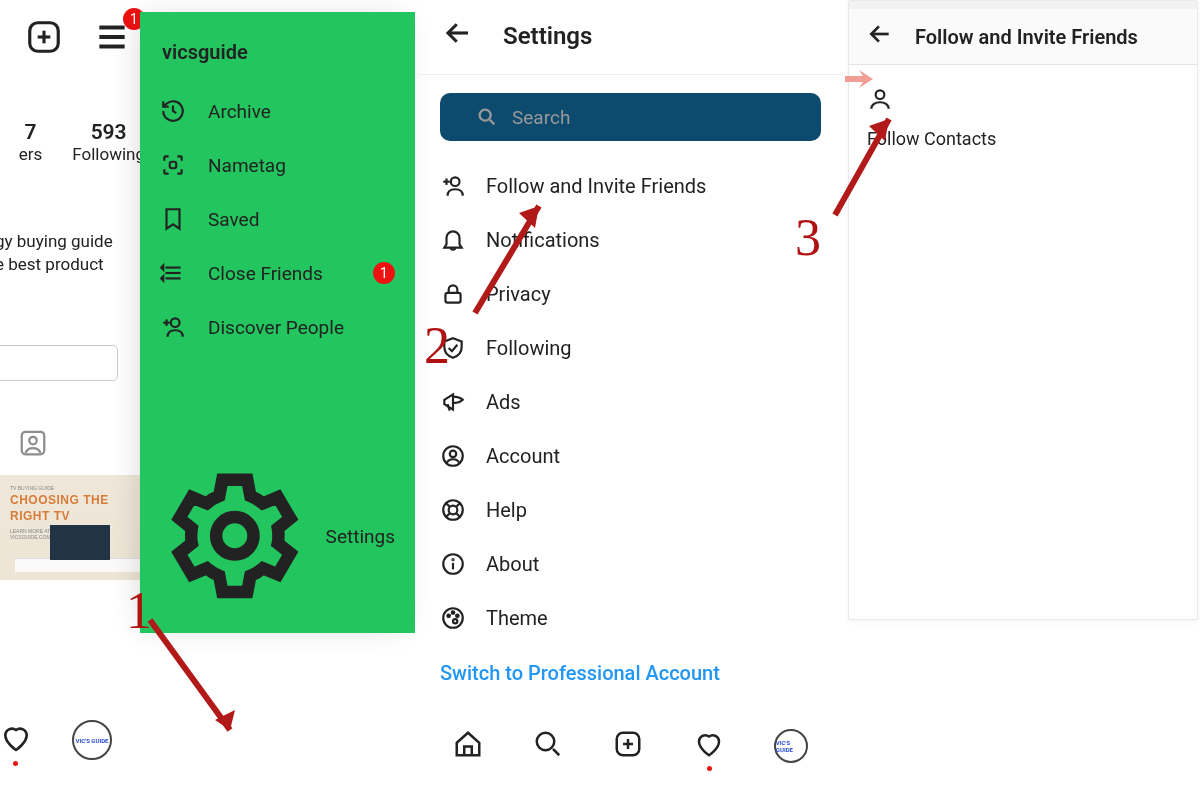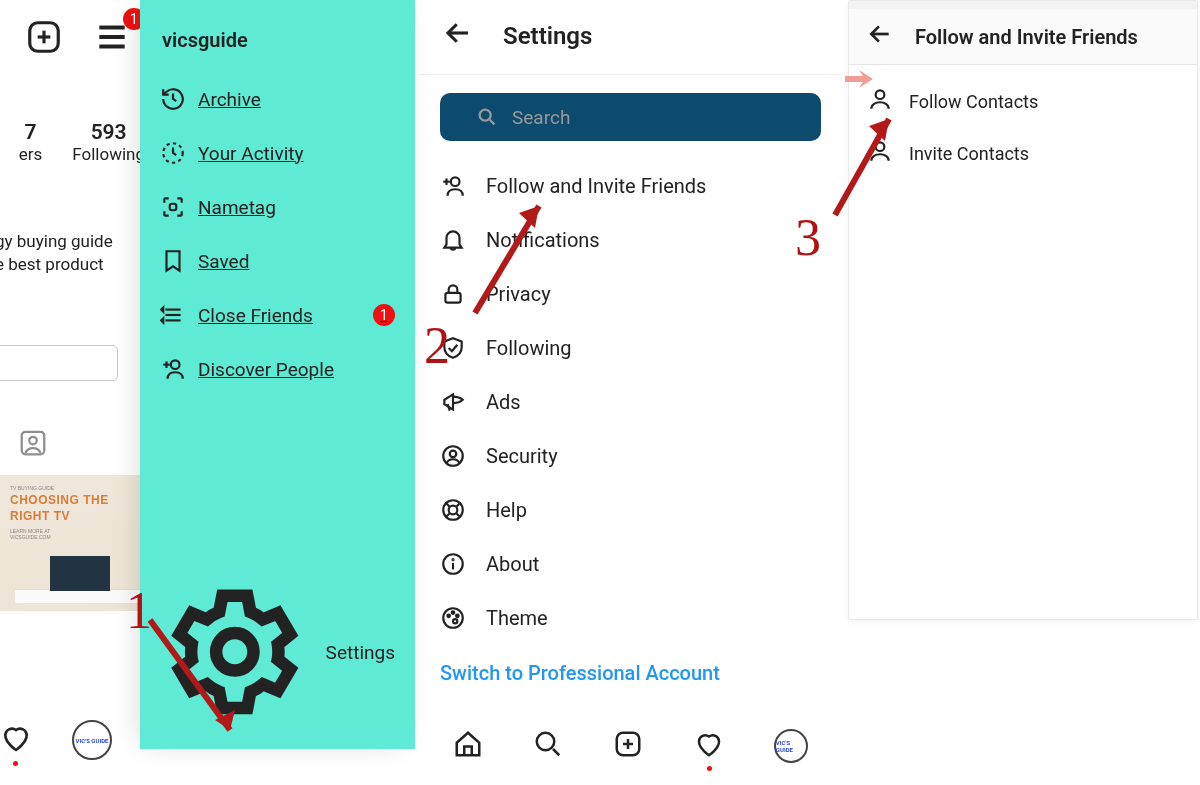--- a/index.html
+++ b/index.html
@@ -14,35 +14,35 @@
   .badge { position: absolute; top: -10px; right: -14px; background: #e11; color: #fff; border-radius: 50%; width: 22px; height: 22px; font-size: 14px; display: flex; align-items: center; justify-content: center; }
   .p1-stats { position: absolute; left: -25px; top: 120px; text-align: center; width: 170px;}
   .p1-stats .row1 { display:flex; gap:30px; justify-content:flex-end;}
   .p1-stats .stat { text-align:center;}
   .p1-stats .num { font-weight: 600; font-size: 21px; }
   .p1-stats .lbl { font-size: 17px; color:#222;}
   .p1-bio { position: absolute; left: -5px; top: 230px; font-size: 17px; text-align:left; line-height:1.35;}
   .p1-editbtn { position: absolute; left: -10px; top: 345px; width: 128px; height: 36px; border:1px solid #ccc; border-radius:5px;}
   .p1-tab { position: absolute; left: 18px; top: 428px;}
   .p1-tab svg { width:30px; height:30px; }
-  .p1-thumb { position: absolute; left: 0; top: 475px; width: 165px; height: 136px; background: linear-gradient(170deg,#efe8da 0%,#ece4d4 100%); padding:10px 10px; font-family: Arial;}
+  .p1-thumb { position: absolute; left: 0; top: 475px; width: 165px; height: 105px; background: linear-gradient(170deg,#efe8da 0%,#ece4d4 100%); padding:10px 10px; font-family: Arial;}
   .p1-thumb .small { font-size:5px; color:#888;}
   .p1-thumb .big { font-size:12px; color:#d97c3a; font-weight:800; letter-spacing:0.5px; line-height:1.2; margin-top:2px;}
   .p1-thumb .tv { position:absolute; left:50px; bottom:20px; width:60px; height:35px; background:#234; }
   .p1-thumb .stand { position:absolute; left:15px; bottom:8px; width:130px; height:14px; background:#fafafa; border-top:1px solid #ddd;}
   .p1-bot { position:absolute; left:0; bottom:25px; display:flex; gap:40px; align-items:center;}
   .p1-bot svg { width:32px; height:32px;}
   .heart-dot::after { content:""; position:absolute; width:5px; height:5px; background:#e11; border-radius:50%; bottom:-8px; left:13px;}
   .heart-wrap { position:relative;}
   .avatar-circle { width:40px; height:40px; border:2px solid #444; border-radius:50%; display:flex; align-items:center; justify-content:center; font-size:6px; color:#2a4bd1; font-weight:700;}
 
   
-  .drawer { position:absolute; left:140px; top:0; width:275px; height:749px; background:#5eead4; box-shadow: -6px 0 28px -8px rgba(0,0,0,0.18);}
+  .drawer { position:absolute; left:140px; top:12px; width:275px; height:621px; background:#22c55e; box-shadow: -6px 0 28px -8px rgba(0,0,0,0.18);}
   .drawer-title { padding: 28px 22px 20px; font-size:20px; font-weight:600;}
-  .drawer-item { display:flex; align-items:center; gap:12px; padding: 14px 20px; font-size:19px; cursor:pointer;text-decoration:underline;}
+  .drawer-item { display:flex; align-items:center; gap:22px; padding: 14px 20px; font-size:19px; cursor:pointer;}
   .drawer-item svg { width:26px; height:26px; flex:0 0 26px;}
   .drawer-item .dbadge { background:#e11; color:#fff; border-radius:50%; width:22px; height:22px; font-size:14px; display:flex; align-items:center; justify-content:center; margin-left:auto;}
   .drawer-foot { position:absolute; bottom:22px; left:0; width:100%; display:flex; align-items:center; gap:16px; padding:0 20px; font-size:19px;}
 
   
   .p2 { position:absolute; left:418px; top:0; width:425px; height:785px; }
   .p2-head { display:flex; align-items:center; gap:30px; padding: 18px 25px 20px;}
   .p2-head svg { width:30px; height:30px;}
   .p2-head span { font-size:24px; font-weight:600;}
   .hr { height:1px; background:#eee; margin: 0;}
@@ -55,21 +55,21 @@
   .p2-bot { position:absolute; bottom:22px; left:0; width:100%; display:flex; justify-content:space-around; align-items:center; padding: 0 10px;}
   .p2-bot svg { width:30px; height:30px;}
 
   
   .p3 { position:absolute; left:848px; top:0; width:350px; height:620px; background:#fff; border:1px solid #e9e9e9; border-radius:2px; box-shadow:0 2px 6px rgba(0,0,0,0.05);}
   .p3-bar { height:8px; background:#f2f2f2;}
   .p3-head { display:flex; align-items:center; gap:22px; padding: 12px 18px; background:#fafafa; border-bottom:1px solid #e5e5e5;}
   .p3-head svg { width:26px; height:26px;}
   .p3-head span { font-size:20px; font-weight:600;}
   .p3-list { padding: 8px 12px;}
-  .p3-list .row { display:flex; align-items:flex-end; gap:16px; padding:13px 6px; font-size:18px;}
+  .p3-list .row { display:flex; align-items:flex-start; gap:16px; padding:13px 6px; font-size:18px;flex-direction:column;}
   .p3-list .row svg { width:26px; height:26px; flex:0 0 26px;}
 
   
   .step { position:absolute; color:#b01212; font: 400 52px/1 "Times New Roman", serif; }
   .arrow { position:absolute; }
   .arrow line { stroke:#b21a1a; stroke-width:6; }
   .arrow polygon { fill:#b21a1a; }
   .hand { position:absolute; }
   .hand polygon { fill:#f09d95; }
 </style>
@@ -150,27 +150,20 @@
 
     <div class="drawer-item">
       <svg viewBox="0 0 24 24" fill="none" stroke="#222" stroke-width="2">
           <path d="M3 12a9 9 0 1 0 3-6.7L3 8"></path>
           <polyline points="3 3 3 8 8 8"></polyline>
           <polyline points="12 7 12 12 15 14"></polyline>
         </svg>
       <span>Archive</span>
     </div>
     <div class="drawer-item">
-      <svg viewBox="0 0 24 24" fill="none" stroke="#222" stroke-width="2" stroke-dasharray="3 3">
-          <circle cx="12" cy="12" r="9"></circle>
-          <polyline points="12 7 12 12 15 14" stroke-dasharray="0"></polyline>
-        </svg>
-      <span>Your Activity</span>
-    </div>
-    <div class="drawer-item">
       <svg viewBox="0 0 24 24" fill="none" stroke="#222" stroke-width="2">
           <path d="M4 4h4M4 4v4M20 4h-4M20 4v4M4 20h4M4 20v-4M20 20h-4M20 20v-4"></path>
           <rect x="9" y="9" width="6" height="6" rx="2"></rect>
         </svg>
       <span>Nametag</span>
     </div>
     <div class="drawer-item">
       <svg viewBox="0 0 24 24" fill="none" stroke="#222" stroke-width="2">
           <path d="M6 3h12v18l-6-4-6 4z"></path>
         </svg>
@@ -262,21 +255,21 @@
             <line x1="7" y1="14" x2="9" y2="20"></line>
           </svg>
         <span>Ads</span>
       </div>
       <div class="row">
         <svg viewBox="0 0 24 24" fill="none" stroke="#222" stroke-width="2">
             <circle cx="12" cy="12" r="9"></circle>
             <circle cx="12" cy="10" r="3"></circle>
             <path d="M6 19c1-3 4-4 6-4s5 1 6 4"></path>
           </svg>
-        <span>Security</span>
+        <span>Account</span>
       </div>
       <div class="row">
         <svg viewBox="0 0 24 24" fill="none" stroke="#222" stroke-width="2">
             <circle cx="12" cy="12" r="9"></circle>
             <circle cx="12" cy="12" r="4"></circle>
             <line x1="5" y1="5" x2="9" y2="9"></line>
             <line x1="19" y1="5" x2="15" y2="9"></line>
             <line x1="5" y1="19" x2="9" y2="15"></line>
             <line x1="19" y1="19" x2="15" y2="15"></line>
           </svg>
@@ -333,27 +326,20 @@
       <span>Follow and Invite Friends</span>
     </div>
     <div class="p3-list">
       <div class="row">
         <svg viewBox="0 0 24 24" fill="none" stroke="#222" stroke-width="2">
             <circle cx="12" cy="8" r="4"></circle>
             <path d="M4 21c0-4 4-6 8-6s8 2 8 6"></path>
           </svg>
         <span>Follow Contacts</span>
       </div>
-      <div class="row">
-        <svg viewBox="0 0 24 24" fill="none" stroke="#222" stroke-width="2">
-            <circle cx="12" cy="8" r="4"></circle>
-            <path d="M4 21c0-4 4-6 8-6s8 2 8 6"></path>
-          </svg>
-        <span>Invite Contacts</span>
-      </div>
     </div>
   </div>
 
   <div class="step" style="left:126px; top:585px;">1</div>
   <svg class="arrow" style="left:140px; top:610px;" width="110" height="140">
     <line x1="10" y1="10" x2="90" y2="120"></line>
       <polygon points="90,120 95,100 75,110"></polygon>
   </svg>
 
   <div class="step" style="left:424px; top:320px;">2</div>

